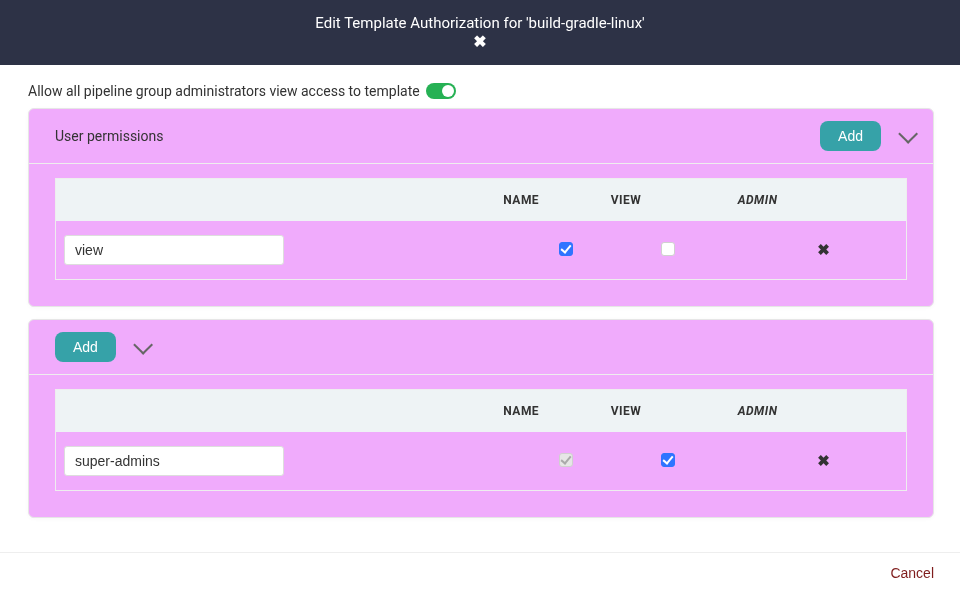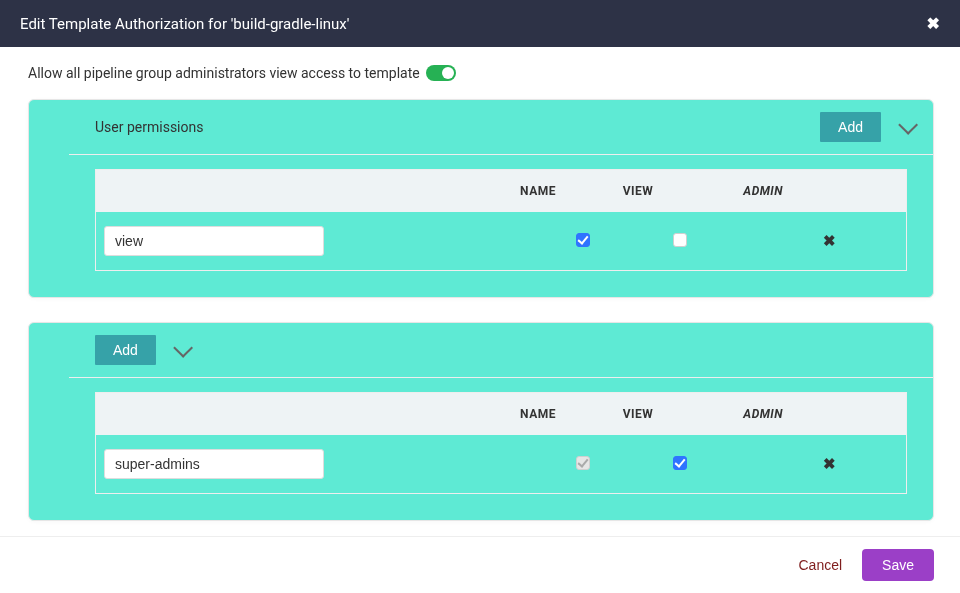--- a/index.html
+++ b/index.html
@@ -14,65 +14,65 @@
     overflow: hidden;
     position: relative;
   }
   .modal-header {
     background: #2d3246;
     color: #fff;
     padding: 14px 20px;
     display: flex;
     justify-content: space-between;
     align-items: center;
+    flex-direction: column;
   }
   .modal-header h1 { font-size: 15px; font-weight: 400; }
   .close-icon { font-size: 16px; cursor: pointer; font-weight: bold; }
   .modal-body {
     padding: 18px 26px 20px 28px;
     overflow-y: auto;
     height: 490px;
   }
   .allow-row {
     display: flex;
     align-items: flex-end;
     gap: 6px;
-    margin-bottom: 18px;
+    margin-bottom: 9px;
     font-size: 14px;
     color: #333;
   }
   .toggle {
     width: 30px; height: 16px; border-radius: 10px;
     background: #26b154; position: relative; cursor: pointer;
     display: inline-block;
   }
   .toggle::after {
     content: ""; position: absolute; right: 2px; top: 2px;
     width: 12px; height: 12px; border-radius: 50%; background: #fff;
   }
   .panel {
     border: 1px solid #e6e6e6;
     border-radius: 6px;
     box-shadow: 0 1px 4px rgba(0,0,0,0.03);
-    margin-bottom: 24px;
-    background: #5eead4;
-    padding-left: 40px;
+    margin-bottom: 12px;
+    background: #f0abfc;
   }
   .panel-head {
     display: flex;
     align-items: center;
     padding: 12px 20px 12px 26px;
     border-bottom: 1px solid #eee;
   }
   .panel-title { font-size: 14px; color: #333; flex: 1; }
   .btn-add {
     background: #36a2a8;
     color: #fff;
     border: none;
-    border-radius: 1px;
+    border-radius: 8px;
     padding: 7px 18px;
     font-size: 14px;
     cursor: pointer;
     margin-right: 18px;
   }
   .chevron {
     width: 14px; height: 14px; display: inline-block;
     border-right: 2px solid #666; border-bottom: 2px solid #666;
     transform: rotate(45deg) translateY(-3px);
     cursor: pointer;
@@ -211,14 +211,13 @@
           </tr>
         </tbody>
       </table>
     </div>
   </div>
 
 </div>
 
 <div class="modal-footer">
   <button class="btn-cancel">Cancel</button>
-  <button class="btn-save">Save</button>
 </div>
 
 </body></html>

